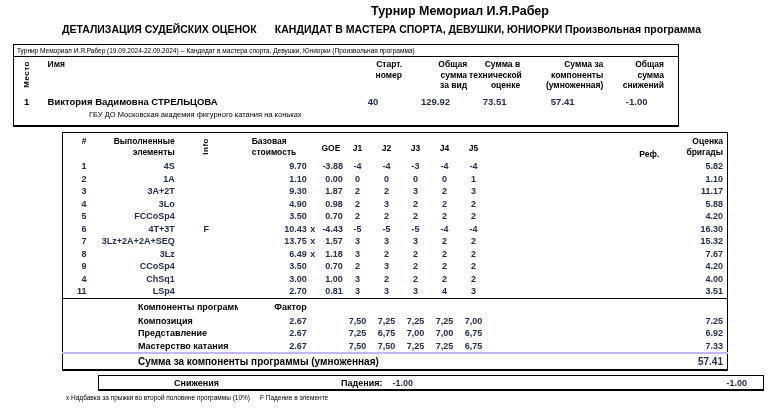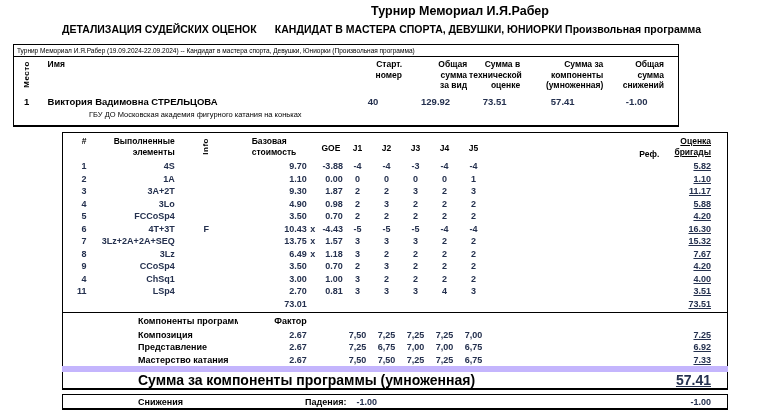--- a/index.html
+++ b/index.html
@@ -41,21 +41,21 @@
   .t1-skater .c-place { text-align:center; }
   .t1-skater .c-sname { text-align:left; padding-left:8px; }
   .club-cell {
     font-size:7.5px; font-weight:normal; text-align:left;
     padding:0 0 3px 75px; height:12px; vertical-align:top;
   }
   .vert {
     writing-mode:vertical-rl; transform:rotate(180deg);
     font-size:8px; font-weight:bold; letter-spacing:0.5px; display:inline-block;
   }
-  .pr2{padding-right:2px;} .pr6{padding-right:6px;} .pr14{padding-right:14px;} .pr16{padding-right:16px;text-decoration:underline;} .pr4{padding-right:4px;margin-top:40px;}
+  .pr2{padding-right:2px;} .pr6{padding-right:6px;} .pr14{padding-right:14px;} .pr16{padding-right:4px;} .pr4{padding-right:4px;margin-top:40px;}
 
   
   .t2-head td { vertical-align:top; font-size:8.5px; line-height:10.5px; padding-top:3px; height:23px; white-space:pre-line; }
   .t2-head .h-num { text-align:right; padding-right:2px; }
   .t2-head .h-info { text-align:center; vertical-align:middle; }
   .t2-head .h-base { text-align:left; padding-left:14px; }
   .t2-head .h-goe { text-align:center; vertical-align:middle; }
   .t2-head .h-j { text-align:center; vertical-align:middle;margin-top:8px; }
   .t2-head .h-ref { text-align:right; vertical-align:bottom; padding-bottom:1px; }
   .t2-head .h-score { text-align:right; }
@@ -63,26 +63,26 @@
   .tot td { height:14px; }
   .c-num { text-align:right; padding-right:2px; }
   .c-name { text-align:right; padding-left:8px; }
   .c-info { text-align:center; }
   .c-base { text-align:right; }
   .c-x { text-align:center; }
   .c-goe { text-align:right; }
   .c-j { text-align:center; }
   .c-score { text-align:right; }
   .comp-head td { border-top:1px solid #000; font-size:9px; height:16px; vertical-align:middle; }
-  .comp-tot td { border-top:6px solid #c4b5fd; font-size:14px; height:15px; vertical-align:middle; }
+  .comp-tot td { border-top:2px solid #c4b5fd; font-size:10px; height:15px; vertical-align:middle; }
   .indent { text-align:left; padding-left:75px; }
 
   
   .ded-box {
-    margin:4px 0 0 62px; width:666px; box-sizing:border-box; height:16px;
+    margin:4px 0 0 98px; width:666px; box-sizing:border-box; height:16px;
     border:1px solid #000; border-bottom:2.5px solid #000;
     display:flex; align-items:center; font-weight:bold; font-size:9px;
   }
   .ded-label { padding-left:75px; width:242px; box-sizing:border-box; }
   .ded-value { margin-left:10px; }
   .ded-total { margin-left:auto; padding-right:16px; }
 
   .foot { margin:3px 0 0 66px; font-size:6.5px; display:flex; gap:10px; font-weight:normal; }
 </style>
 </head>
@@ -338,29 +338,20 @@
     <td class="c-goe d">0.81</td>
     <td class="c-j d">3</td>
     <td class="c-j d">3</td>
     <td class="c-j d">3</td>
     <td class="c-j d">4</td>
     <td class="c-j d">3</td>
     <td></td>
     <td class="c-score pr16 d">3.51</td>
   </tr>
 
-  <tr class="tot">
-    <td colspan="3"></td>
-    <td class="c-base d">73.01</td>
-    <td></td>
-    <td></td>
-    <td colspan="5"></td>
-    <td></td>
-    <td class="c-score pr16 d">73.51</td>
-  </tr>
 
   <tr class="comp-head">
     <td colspan="3" class="indent">Компоненты программы</td>
     <td class="c-base">Фактор</td>
     <td colspan="9"></td>
   </tr>
 
   <tr class="comp">
     <td colspan="3" class="indent">Композиция</td>
     <td class="c-base d">2.67</td>

